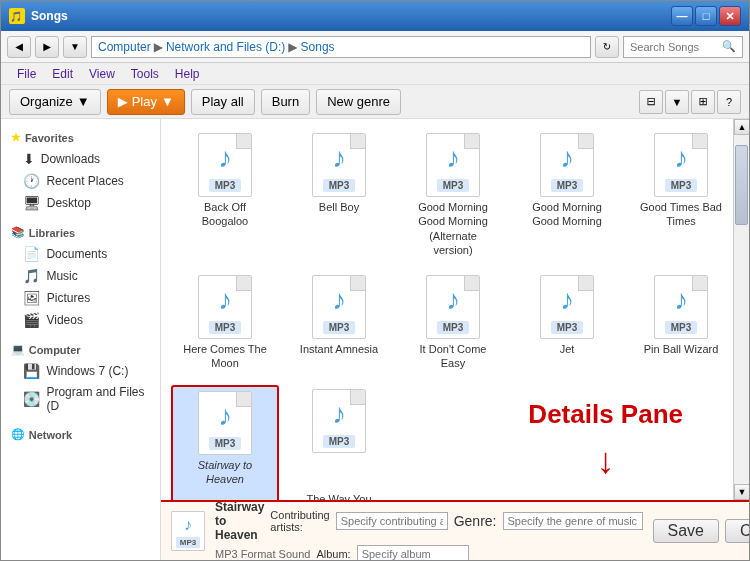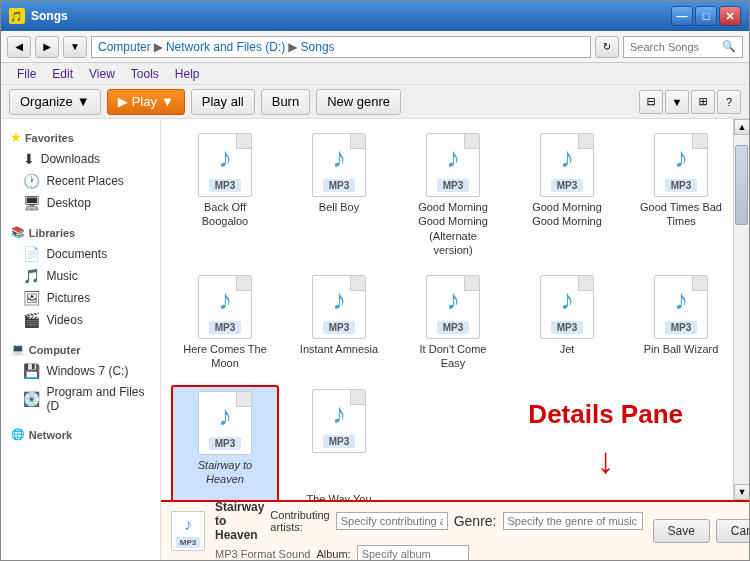--- a/index.html
+++ b/index.html
@@ -74,21 +74,21 @@
     .details-doc .mp3-sm { position: absolute; bottom: 2px; font-size: 8px; font-weight: bold; color: #555; background: #d8e8f8; padding: 1px 4px; border-radius: 1px; }
     .details-doc .note-sm { position: absolute; top: 4px; font-size: 16px; color: #4a9fdd; }
     .details-info { flex: 1; display: flex; flex-direction: column; gap: 3px; }
     .details-row { display: flex; align-items: center; gap: 6px; font-size: 11px; }
     .details-title { font-weight: bold; color: #333; font-size: 12px; }
     .details-sub { color: #666; font-size: 11px; }
     .details-input { height: 18px; border: 1px solid #aaa; padding: 1px 4px; font-size: 11px; color: #aaa; background: white; }
     .details-input.short { width: 112px; }
     .details-input.medium { width: 140px; }
     .details-actions { display: flex; gap: 6px; align-items: center; }
-    .action-btn { height: 24px; padding: 0 14px; background: linear-gradient(to bottom, #f8f8f8, #e0e0e0); border: 1px solid #aaa; border-radius: 3px; cursor: pointer; font-size: 12px; color: #333; }
+    .action-btn { height: 24px; padding: 0 14px; background: linear-gradient(to bottom, #f8f8f8, #e0e0e0); border: 1px solid #aaa; border-radius: 3px; cursor: pointer; font-size: 16px; color: #333; }
 
     .file-area-wrapper { flex: 1; display: flex; flex-direction: column; position: relative; overflow: hidden; }
     .file-area-inner { flex: 1; display: flex; overflow: hidden; }
   </style>
 </head>
 <body>
 
 <div class="window">
 
   <div class="title-bar">

